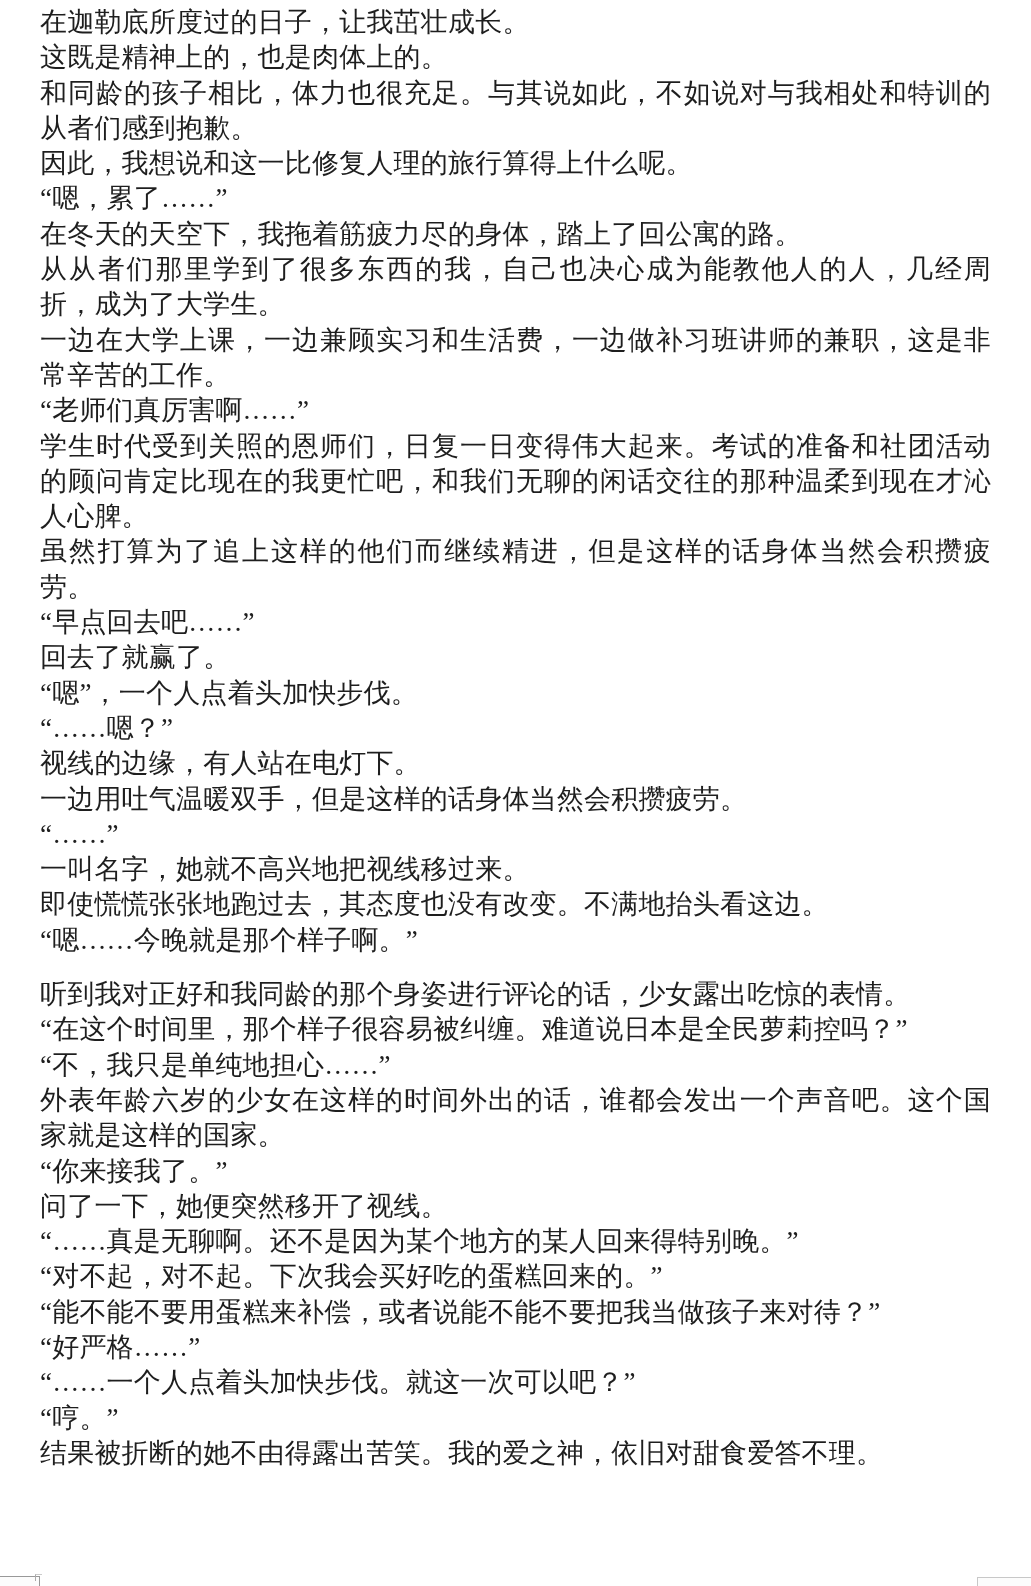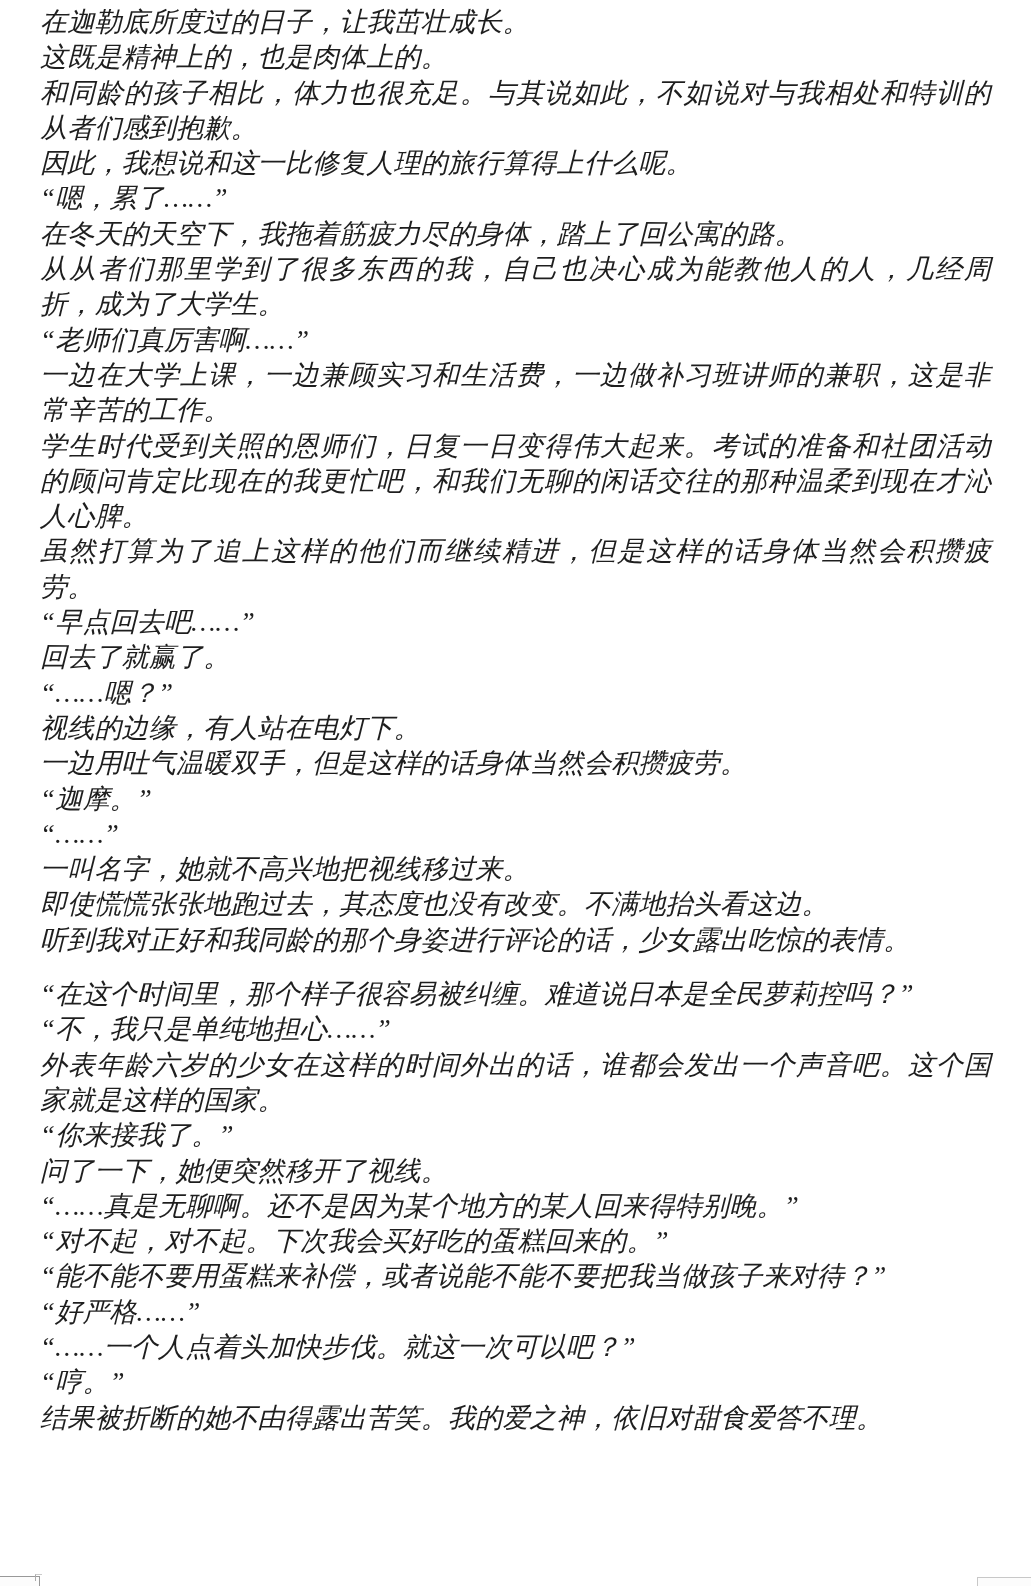--- a/index.html
+++ b/index.html
@@ -7,21 +7,20 @@
     padding: 0;
     background: #ffffff;
   }
   .page {
     position: relative;
     width: 1031px;
     height: 1586px;
     background: #ffffff;
     overflow: hidden;
     font-family: "Liberation Serif", "DejaVu Serif", serif;
-    font-style: italic;
   }
   .text-area {
     position: absolute;
     left: 40px;
     top: 5px;
     width: 951px;
     color: #1e1e1e;
     font-size: 27px;
     line-height: 35.3px;
     text-align: justify;
@@ -73,33 +72,34 @@
 <div class="page">
 
   <div class="text-area">
       <div class="paragraph">在迦勒底所度过的日子，让我茁壮成长。</div>
       <div class="paragraph">这既是精神上的，也是肉体上的。</div>
       <div class="paragraph">和同龄的孩子相比，体力也很充足。与其说如此，不如说对与我相处和特训的从者们感到抱歉。</div>
       <div class="paragraph">因此，我想说和这一比修复人理的旅行算得上什么呢。</div>
       <div class="paragraph">“嗯，累了……”</div>
       <div class="paragraph">在冬天的天空下，我拖着筋疲力尽的身体，踏上了回公寓的路。</div>
       <div class="paragraph">从从者们那里学到了很多东西的我，自己也决心成为能教他人的人，几经周折，成为了大学生。</div>
+      <div class="paragraph">一边在大学上课，一边兼顾实习和生活费，一边做补习班讲师的兼职，这是非常辛苦的工作。</div>
       <div class="paragraph">“老师们真厉害啊……”</div>
-      <div class="paragraph">一边在大学上课，一边兼顾实习和生活费，一边做补习班讲师的兼职，这是非常辛苦的工作。</div>
       <div class="paragraph">学生时代受到关照的恩师们，日复一日变得伟大起来。考试的准备和社团活动的顾问肯定比现在的我更忙吧，和我们无聊的闲话交往的那种温柔到现在才沁人心脾。</div>
       <div class="paragraph">虽然打算为了追上这样的他们而继续精进，但是这样的话身体当然会积攒疲劳。</div>
       <div class="paragraph">“早点回去吧……”</div>
       <div class="paragraph">回去了就赢了。</div>
+      <div class="paragraph">“嗯”，一个人点着头加快步伐。</div>
       <div class="paragraph">“……嗯？”</div>
       <div class="paragraph">视线的边缘，有人站在电灯下。</div>
       <div class="paragraph">一边用吐气温暖双手，但是这样的话身体当然会积攒疲劳。</div>
-      <div class="paragraph">“迦摩。”</div>
       <div class="paragraph">“……”</div>
       <div class="paragraph">一叫名字，她就不高兴地把视线移过来。</div>
       <div class="paragraph">即使慌慌张张地跑过去，其态度也没有改变。不满地抬头看这边。</div>
+      <div class="paragraph">“嗯……今晚就是那个样子啊。”</div>
       <div class="paragraph">听到我对正好和我同龄的那个身姿进行评论的话，少女露出吃惊的表情。</div>
       <div class="paragraph">“在这个时间里，那个样子很容易被纠缠。难道说日本是全民萝莉控吗？”</div>
       <div class="paragraph">“不，我只是单纯地担心……”</div>
       <div class="paragraph">外表年龄六岁的少女在这样的时间外出的话，谁都会发出一个声音吧。这个国家就是这样的国家。</div>
       <div class="paragraph">“你来接我了。”</div>
       <div class="paragraph">问了一下，她便突然移开了视线。</div>
       <div class="paragraph">“……真是无聊啊。还不是因为某个地方的某人回来得特别晚。”</div>
       <div class="paragraph">“对不起，对不起。下次我会买好吃的蛋糕回来的。”</div>
       <div class="paragraph">“能不能不要用蛋糕来补偿，或者说能不能不要把我当做孩子来对待？”</div>
       <div class="paragraph">“好严格……”</div>

